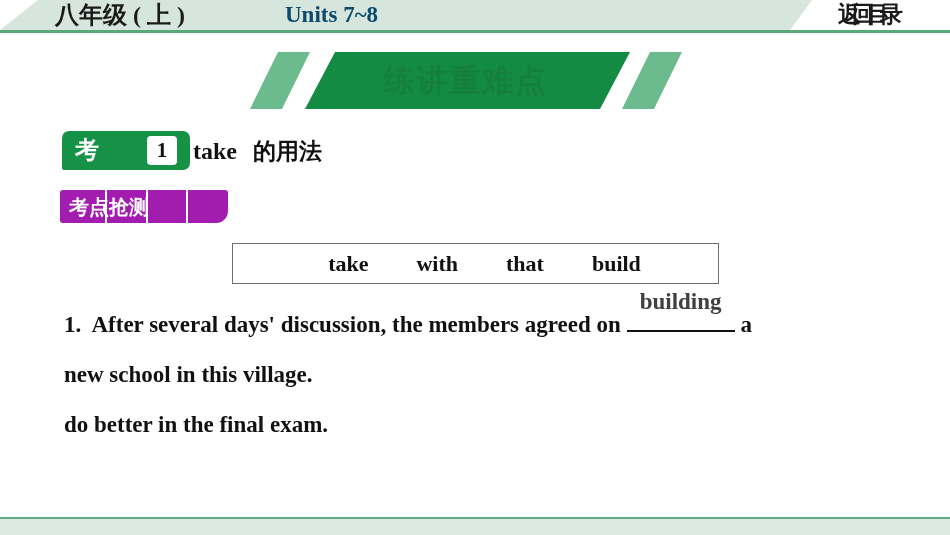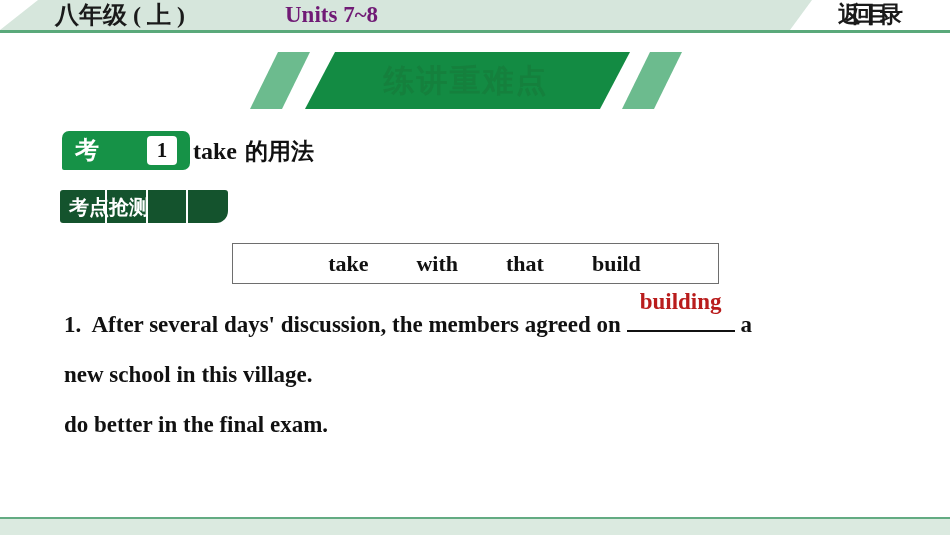--- a/index.html
+++ b/index.html
@@ -57,21 +57,21 @@
     white-space: nowrap;
     text-align: right;
   }
   .header-units {
     position: absolute;
     left: 285px; top: 0px;
     height: 30px;
     line-height: 30px;
     font-size: 23px;
     font-weight: bold;
-    color: #701a75;
+    color: #0c4a6e;
     white-space: nowrap;
   }
   .header-back {
     position: absolute;
     left: 838px; top: 0px;
     height: 30px;
     line-height: 30px;
     font-size: 23px;
     font-weight: bold;
     color: #1a1a1a;
@@ -163,28 +163,29 @@
     height: 39px;
     line-height: 40px;
     font-size: 24px;
     font-weight: bold;
     color: #111111;
     white-space: nowrap;
   }
   .kaodian-title .cn {
     font-family: "DejaVu Sans", "Liberation Sans", sans-serif;
     font-size: 23px;
+    margin-left: 8px;
   }
 
   
   .qiangce {
     position: absolute;
     left: 60px; top: 190px;
     width: 168px; height: 33px;
-    background: #14532d;
+    background: #a21caf;
     border-radius: 3px 3px 12px 3px;
     overflow: hidden;
   }
   .qiangce-label {
     position: absolute;
     left: 9px; top: 0;
     height: 33px;
     line-height: 34px;
     color: #ffffff;
     font-size: 20px;
@@ -247,21 +248,21 @@
     vertical-align: baseline;
     height: 26px;
   }
   .blank-1 { width: 108px; }
   .blank-2 { width: 112px; }
   .answer {
     position: absolute;
     left: 50%;
     transform: translateX(-50%);
     bottom: 2px;
-    color: #b91c1c;
+    color: #404040;
     font-weight: bold;
     white-space: nowrap;
   }
   .answer-serif {
     font-family: "Liberation Serif", serif;
     font-size: 23px;
     bottom: 3px;
   }
   .answer-sans {
     font-family: "DejaVu Sans", "Liberation Sans", sans-serif;

